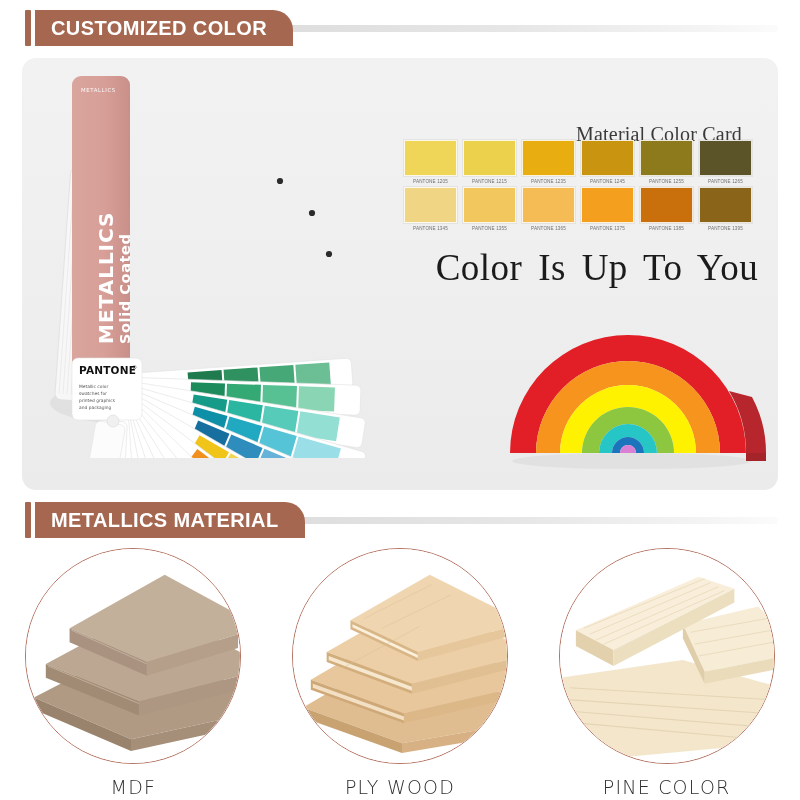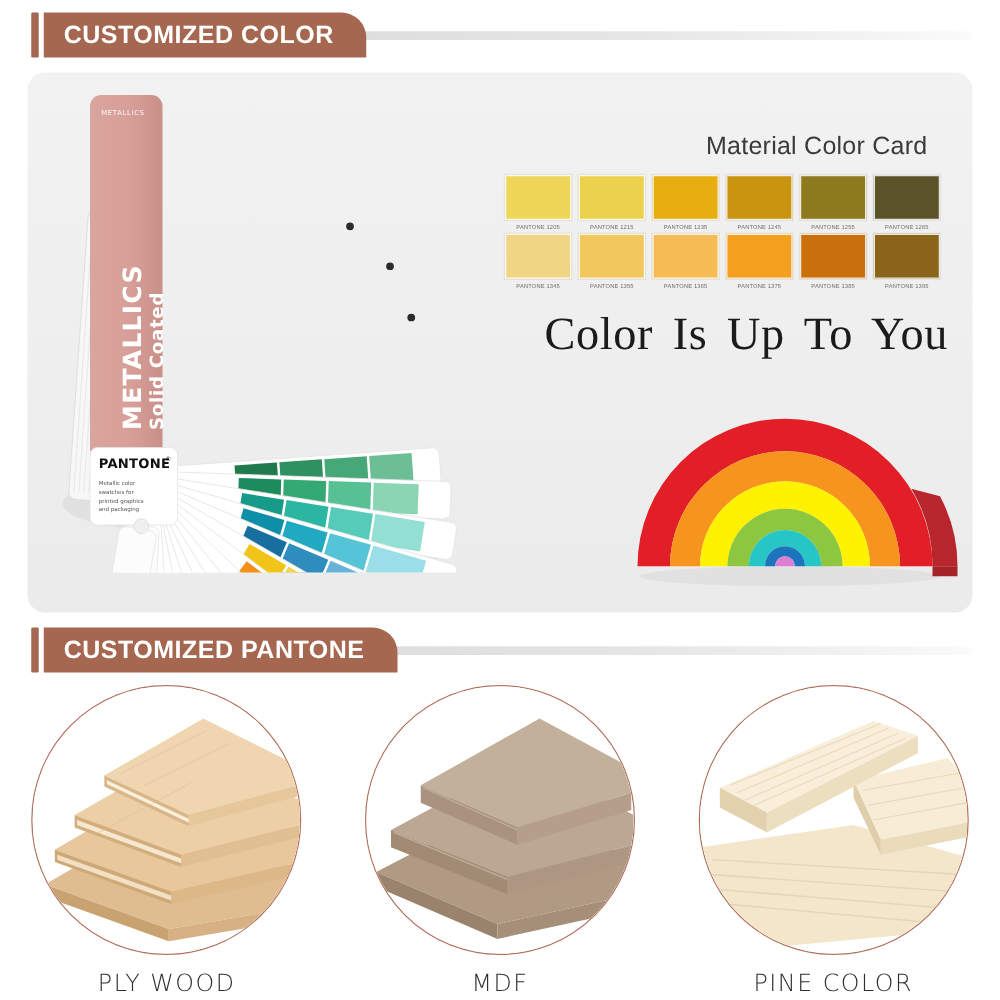--- a/index.html
+++ b/index.html
@@ -42,23 +42,23 @@
     background: linear-gradient(to bottom,#f2f2f2 0%, #eeeeee 60%, #ebebeb 100%);
     border-radius:14px; overflow:hidden;
   }
 
   
   .fan { position:absolute; left:0px; top:0px; width:400px; height:400px; }
   .fan svg { display:block; }
 
   
   .mcc-title {
-    position:absolute; right:36px; top:48px;
+    position:absolute; right:36px; top:65px;
     font-size:20px; color:#3a3a3a; letter-spacing:.2px;
-    font-family:Liberation Sans, sans-serif;
+    font-family:Liberation Serif, serif;
   }
   .swatch-grid { position:absolute; left:382px; top:82px; width:348px; }
   .swatch-row { display:flex; gap:6px; margin-bottom:4px; }
   .swatch-cell { flex:1 1 0; }
   .swatch-chip {
     height:36px; width:100%;
     border:1px solid rgba(255,255,255,.85);
     box-shadow:0 0 0 1px rgba(0,0,0,.05);
   }
   .swatch-label {
@@ -376,26 +376,58 @@
           <path d="M262 160 A118 118 0 0 0 245 98 L268 104 A118 118 0 0 1 282 160 Z" fill="#b3161c"></path>
           <path d="M262 160 L282 160 L282 168 L262 168 Z" fill="#9e1419"></path>
         </g>
       </svg>
     </div>
   </div>
 
   <div class="banner-row" style="position:absolute;left:0;top:500px;width:800px;">
     <div class="banner-tick" style="background: rgb(165, 103, 79);"></div>
     <div class="banner-tab" style="background: rgb(165, 103, 79);">
-      <span>CUSTOMIZED PANTONE</span>
+      <span>METALLICS MATERIAL</span>
     </div>
     <div class="banner-line"></div>
   </div>
 
   <div class="material-row">
+
+    <div class="mat-card">
+      <div class="mat-circle" style="border-color: rgb(179, 112, 94);">
+        <svg viewBox="0 0 216 216" xmlns="http://www.w3.org/2000/svg">
+          <rect width="216" height="216" fill="#ffffff"></rect>
+
+          <g>
+            <polygon points="8,150 120,92 216,140 216,168 106,192" fill="#b09a84"></polygon>
+            <polygon points="8,150 106,192 106,204 8,162" fill="#9a836d"></polygon>
+            <polygon points="106,192 216,168 216,180 106,204" fill="#a68f79"></polygon>
+          </g>
+
+          <g>
+            <polygon points="20,116 128,58 216,104 216,128 114,154" fill="#bba792"></polygon>
+            <polygon points="20,116 114,154 114,168 20,130" fill="#a28b75"></polygon>
+            <polygon points="114,154 216,128 216,142 114,168" fill="#ae9782"></polygon>
+          </g>
+
+          <g>
+            <polygon points="44,80 140,26 214,66 214,86 122,114" fill="#c3b09b"></polygon>
+            <polygon points="44,80 122,114 122,128 44,94" fill="#a99280"></polygon>
+            <polygon points="122,114 214,86 214,100 122,128" fill="#b59e8a"></polygon>
+          </g>
+
+          <g stroke="#cdbdab" stroke-width="1" opacity=".7">
+            <line x1="46" y1="82" x2="122" y2="116"></line>
+            <line x1="22" y1="118" x2="114" y2="156"></line>
+          </g>
+        </svg>
+      </div>
+      <div class="mat-caption">MDF</div>
+    </div>
 
     <div class="mat-card">
       <div class="mat-circle" style="border-color: rgb(179, 112, 94);">
         <svg viewBox="0 0 216 216" xmlns="http://www.w3.org/2000/svg">
           <rect width="216" height="216" fill="#ffffff"></rect>
           <g>
 
             <g transform="translate(0,0)">
               <polygon points="10,160 120,96 216,150 216,178 110,196" fill="#e0bd90"></polygon>
               <polygon points="10,160 110,196 110,206 10,170" fill="#c9a271"></polygon>
@@ -425,52 +457,20 @@
 
             <g stroke="#d9bd95" stroke-width=".8" opacity=".55">
               <line x1="72" y1="70" x2="140" y2="36"></line>
               <line x1="90" y1="80" x2="160" y2="46"></line>
               <line x1="50" y1="120" x2="128" y2="78"></line>
             </g>
           </g>
         </svg>
       </div>
       <div class="mat-caption">PLY WOOD</div>
-    </div>
-
-    <div class="mat-card">
-      <div class="mat-circle" style="border-color: rgb(179, 112, 94);">
-        <svg viewBox="0 0 216 216" xmlns="http://www.w3.org/2000/svg">
-          <rect width="216" height="216" fill="#ffffff"></rect>
-
-          <g>
-            <polygon points="8,150 120,92 216,140 216,168 106,192" fill="#b09a84"></polygon>
-            <polygon points="8,150 106,192 106,204 8,162" fill="#9a836d"></polygon>
-            <polygon points="106,192 216,168 216,180 106,204" fill="#a68f79"></polygon>
-          </g>
-
-          <g>
-            <polygon points="20,116 128,58 216,104 216,128 114,154" fill="#bba792"></polygon>
-            <polygon points="20,116 114,154 114,168 20,130" fill="#a28b75"></polygon>
-            <polygon points="114,154 216,128 216,142 114,168" fill="#ae9782"></polygon>
-          </g>
-
-          <g>
-            <polygon points="44,80 140,26 214,66 214,86 122,114" fill="#c3b09b"></polygon>
-            <polygon points="44,80 122,114 122,128 44,94" fill="#a99280"></polygon>
-            <polygon points="122,114 214,86 214,100 122,128" fill="#b59e8a"></polygon>
-          </g>
-
-          <g stroke="#cdbdab" stroke-width="1" opacity=".7">
-            <line x1="46" y1="82" x2="122" y2="116"></line>
-            <line x1="22" y1="118" x2="114" y2="156"></line>
-          </g>
-        </svg>
-      </div>
-      <div class="mat-caption">MDF</div>
     </div>
 
     <div class="mat-card">
       <div class="mat-circle" style="border-color: rgb(179, 112, 94);">
         <svg viewBox="0 0 216 216" xmlns="http://www.w3.org/2000/svg">
           <rect width="216" height="216" fill="#ffffff"></rect>
 
           <g>
             <polygon points="0,130 124,112 216,138 216,196 66,210 0,176" fill="#f3e6cb"></polygon>
             <polygon points="0,176 66,210 66,216 0,186" fill="#ddcaa6"></polygon>

